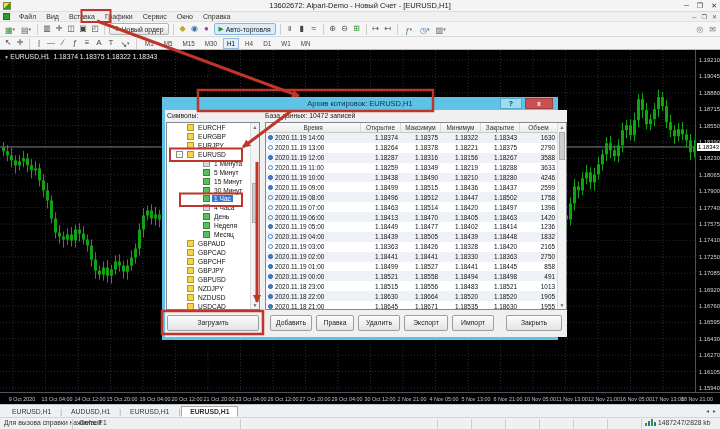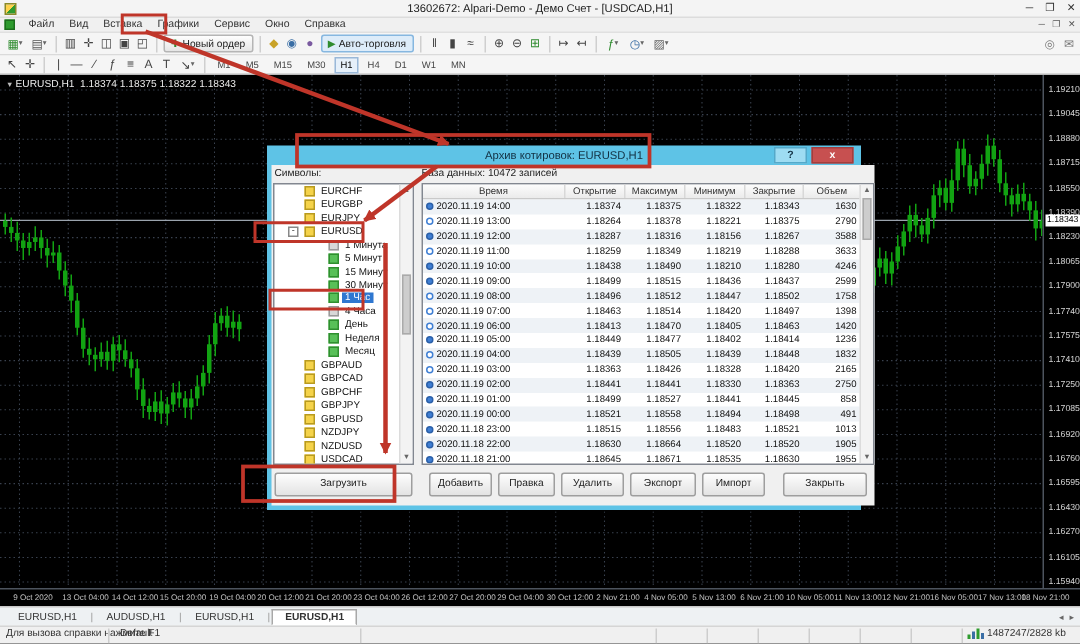--- a/index.html
+++ b/index.html
@@ -46,21 +46,21 @@
   .tabsep::before{content:"|";}
   .tab-arrows{position:absolute;right:4px;top:2px;font-size:6px;color:#666;display:flex;gap:4px;}
   .statusbar{position:absolute;left:0;top:417px;width:720px;height:12px;background:#f0f0f0;border-top:1px solid #d5d5d5;font-size:6.8px;color:#333;}
   .sb-help{position:absolute;left:4px;top:1px;}
   .sb-sep{position:absolute;top:1px;width:1px;height:10px;background:#cdcdcd;}
   .sb-default{position:absolute;left:80px;top:1px;}
   .sb-traffic{position:absolute;left:645px;top:1px;display:flex;gap:2px;align-items:center;}
   .tbars{display:flex;align-items:flex-end;gap:1px;height:7px;}
   .tbars i{display:block;width:2px;background:#2e9b2e;}
   
-  .dialog{position:absolute;left:162px;top:97px;width:396px;height:243px;background:#5ec3e6;z-index:10;box-shadow:2px 3px 7px rgba(0,0,0,.5);margin-left:16px;}
+  .dialog{position:absolute;left:162px;top:97px;width:396px;height:243px;background:#5ec3e6;z-index:10;box-shadow:2px 3px 7px rgba(0,0,0,.5);}
   .dlg-title{position:absolute;left:0;top:0;width:100%;height:13px;font-size:7.5px;color:#123042;text-align:center;line-height:13px;}
   .dlg-help{position:absolute;right:36px;top:1px;width:22px;height:11px;background:#9edcf2;border:1px solid #55a9c9;color:#123042;font-size:7px;font-weight:bold;text-align:center;line-height:10px;}
   .dlg-close{position:absolute;right:5px;top:1px;width:28px;height:11px;background:#c75050;border:1px solid #a33d3d;color:#fff;font-size:7px;font-weight:bold;text-align:center;line-height:10px;}
   .dlg-body{position:absolute;left:3px;top:13px;width:402px;height:227px;background:#f0f0f0;}
   .dlg-label{position:absolute;font-size:6.8px;color:#222;}
   .treebox{position:absolute;left:1px;top:12px;width:94px;height:188px;background:#fff;border:1px solid #828790;overflow:hidden;}
   .trow{position:relative;height:8.95px;display:flex;align-items:center;font-size:6.6px;color:#111;white-space:nowrap;}
   .trow .exp{position:absolute;left:9px;top:1px;width:7px;height:7px;border:1px solid #888;background:#fff;font-size:6px;line-height:5px;text-align:center;color:#333;}
   .tico{width:7px;height:7px;margin-right:2px;flex:0 0 auto;border:1px solid #b89a1f;background:#f5d34a;}
   .tico.green{background:#58c058;border-color:#2f8f2f;}
@@ -85,21 +85,21 @@
   
   .ann{position:absolute;left:0;top:0;width:720px;height:429px;z-index:30;pointer-events:none;}
 </style>
 </head>
 <body>
 
 <div id="app">
 
   <div class="titlebar">
     <span class="appicon"></span>
-    <span class="title-text">13602672: Alpari-Demo - Демо Счет - [USDCAD,H1]</span>
+    <span class="title-text">13602672: Alpari-Demo - Новый Счет - [EURUSD,H1]</span>
     <span class="win-controls">
       <span>─</span>
       <span>❐</span>
       <span>✕</span>
     </span>
   </div>
 
   <div class="menubar">
     <span class="mdi-icon"></span>
     <span id="menu-items" style="display:flex;">

